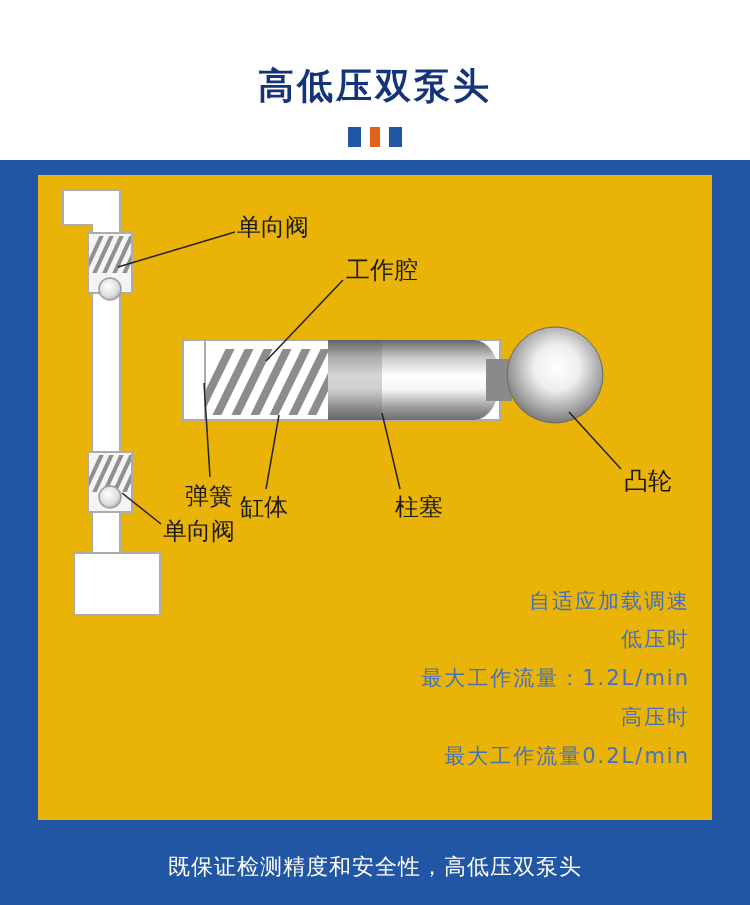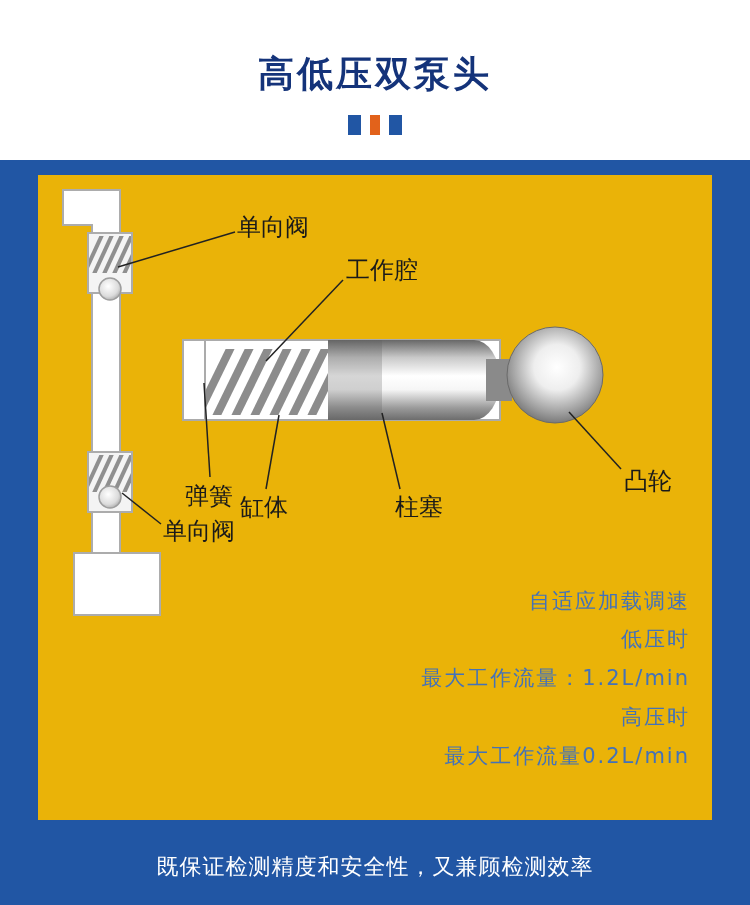--- a/index.html
+++ b/index.html
@@ -7,21 +7,21 @@
     width:750px;height:905px;
     font-family:"DejaVu Sans","Liberation Sans",sans-serif;
     background:#2156a4;
   }
   .page{position:relative;width:750px;height:905px;background:#2156a4;overflow:hidden;}
   .header{
     position:absolute;top:0;left:0;width:750px;height:160px;
     background:#ffffff;text-align:center;
   }
   .page-title{
-    margin:0;padding-top:50px;
+    margin:12px;padding-top:50px;
     font-size:36px;font-weight:bold;color:#14337a;letter-spacing:3px;
   }
   .divider{
     margin-top:16px;display:flex;justify-content:center;align-items:center;gap:9px;height:20px;
   }
   .bar{display:inline-block;height:20px;}
   .bar.blue{width:13px;background:#2156a4;}
   .bar.orange{width:10px;background:#e2621b;}
   .panel{
     position:absolute;left:38px;top:175px;width:674px;height:645px;
@@ -158,15 +158,15 @@
       <text class="diagram-label" x="586" y="314">凸轮</text>
 
       <text class="spec-text" x="652" y="433" text-anchor="end">自适应加载调速</text>
       <text class="spec-text" x="652" y="471" text-anchor="end">低压时</text>
       <text class="spec-text" x="652" y="510" text-anchor="end">最大工作流量：1.2L/min</text>
       <text class="spec-text" x="652" y="549" text-anchor="end">高压时</text>
       <text class="spec-text" x="652" y="588" text-anchor="end">最大工作流量0.2L/min</text>
     </svg>
   </section>
 
-  <p class="footer-caption">既保证检测精度和安全性，又兼顾检测效率</p>
+  <p class="footer-caption">既保证检测精度和安全性，高低压双泵头</p>
 
 </div>
 
 </body></html>

